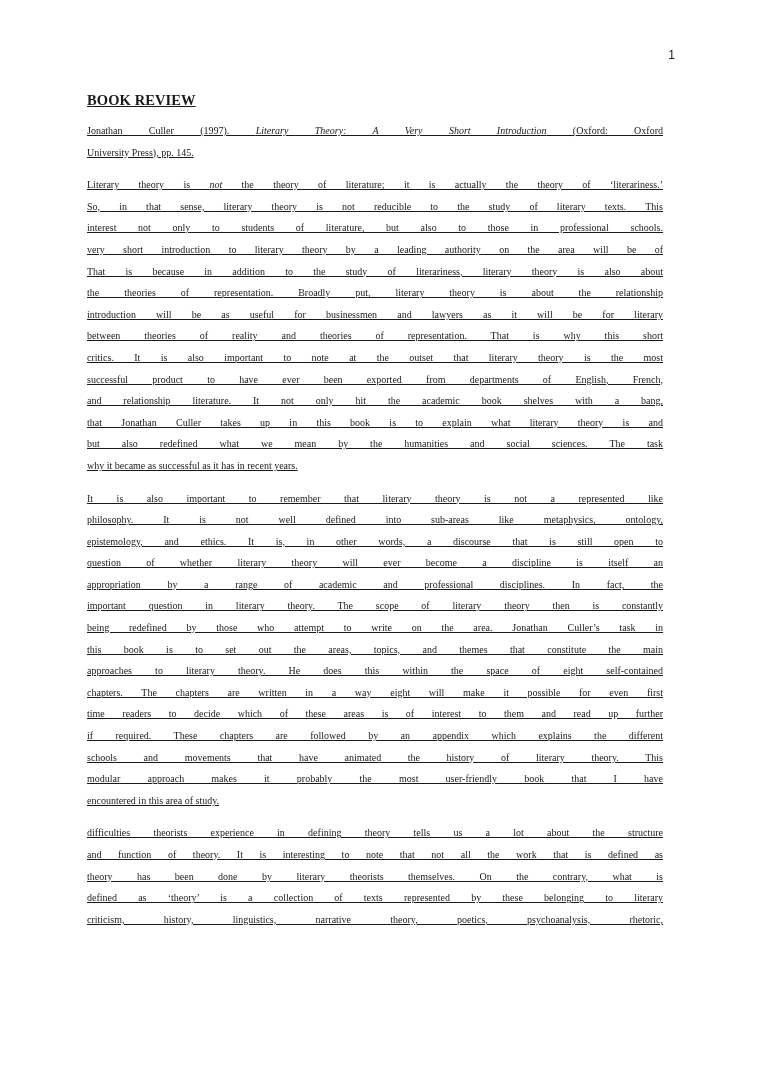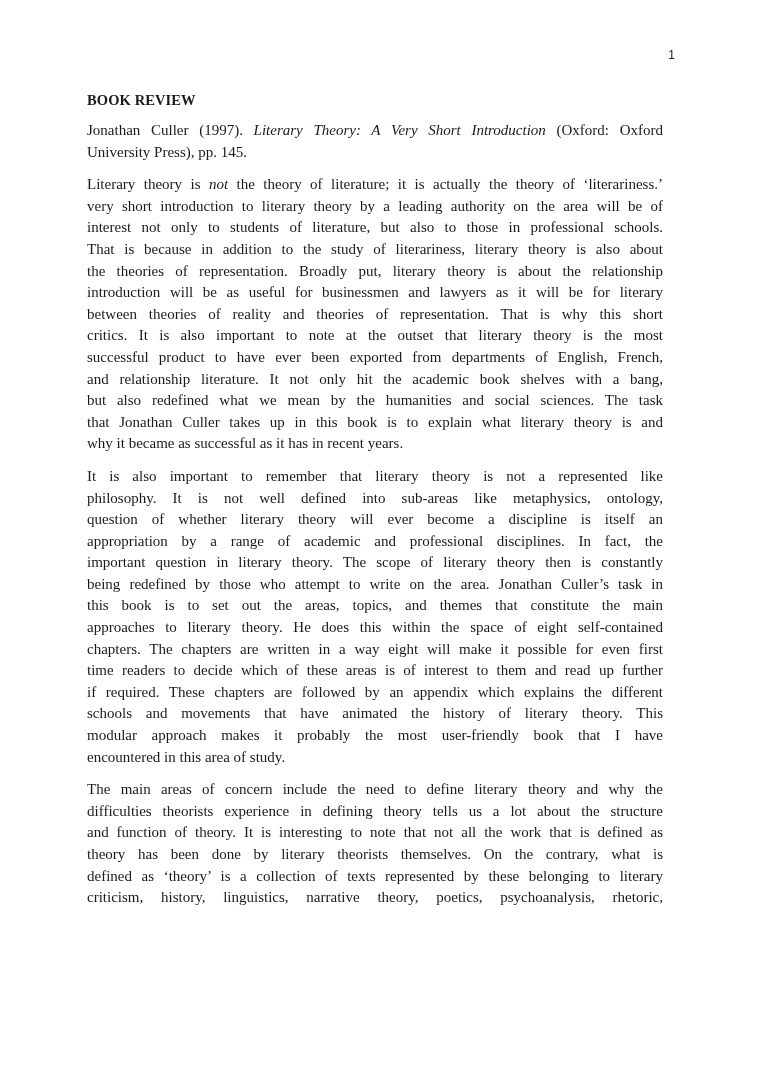--- a/index.html
+++ b/index.html
@@ -22,31 +22,32 @@
       width: 20px;
       text-align: right;
       font-family: "Liberation Sans", "DejaVu Sans", sans-serif;
       font-size: 12px;
     }
     .content {
       position: absolute;
       left: 87px;
       top: 90px;
       width: 588px;
+      text-decoration: underline;
     }
     .heading {
       font-weight: bold;
       font-size: 14.5px;
       line-height: 20px;
       margin: 0 0 10px 0;
       letter-spacing: 0.1px;
     }
     .para {
       margin: 0 12px 11px 0;
-      font-size: 15px;
+      font-size: 10px;
     }
     .line {
       display: block;
       height: 21.6px;
       line-height: 21.6px;
       white-space: nowrap;
       text-align: justify;
       text-align-last: justify;
       overflow: visible;
     }
@@ -66,51 +67,52 @@
   <div class="heading">BOOK REVIEW</div>
 
   <div class="para" id="citation">
       <span class="line"><span>Jonathan Culler (1997). </span><span class="seg-italic">Literary Theory: A Very Short Introduction</span><span> (Oxford: Oxford</span></span>
       <span class="line last"><span>University Press), pp. 145.</span></span>
     </div>
 
   <div id="paragraphs">
       <div class="para">
         <span class="line"><span>Literary theory is </span><span class="seg-italic">not</span><span> the theory of literature; it is actually the theory of ‘literariness.’</span></span>
+        <span class="line"><span>So, in that sense, literary theory is not reducible to the study of literary texts. This</span></span>
+        <span class="line"><span>interest not only to students of literature, but also to those in professional schools.</span></span>
         <span class="line"><span>very short introduction to literary theory by a leading authority on the area will be of</span></span>
-        <span class="line"><span>interest not only to students of literature, but also to those in professional schools.</span></span>
         <span class="line"><span>That is because in addition to the study of literariness, literary theory is also about</span></span>
         <span class="line"><span>the theories of representation. Broadly put, literary theory is about the relationship</span></span>
         <span class="line"><span>introduction will be as useful for businessmen and lawyers as it will be for literary</span></span>
         <span class="line"><span>between theories of reality and theories of representation. That is why this short</span></span>
         <span class="line"><span>critics. It is also important to note at the outset that literary theory is the most</span></span>
         <span class="line"><span>successful product to have ever been exported from departments of English, French,</span></span>
         <span class="line"><span>and relationship literature. It not only hit the academic book shelves with a bang,</span></span>
+        <span class="line"><span>that Jonathan Culler takes up in this book is to explain what literary theory is and</span></span>
         <span class="line"><span>but also redefined what we mean by the humanities and social sciences. The task</span></span>
-        <span class="line"><span>that Jonathan Culler takes up in this book is to explain what literary theory is and</span></span>
         <span class="line last"><span>why it became as successful as it has in recent years.</span></span>
       </div>
       <div class="para">
         <span class="line"><span>It is also important to remember that literary theory is not a represented like</span></span>
         <span class="line"><span>philosophy. It is not well defined into sub-areas like metaphysics, ontology,</span></span>
+        <span class="line"><span>epistemology, and ethics. It is, in other words, a discourse that is still open to</span></span>
         <span class="line"><span>question of whether literary theory will ever become a discipline is itself an</span></span>
         <span class="line"><span>appropriation by a range of academic and professional disciplines. In fact, the</span></span>
         <span class="line"><span>important question in literary theory. The scope of literary theory then is constantly</span></span>
         <span class="line"><span>being redefined by those who attempt to write on the area. Jonathan Culler’s task in</span></span>
         <span class="line"><span>this book is to set out the areas, topics, and themes that constitute the main</span></span>
         <span class="line"><span>approaches to literary theory. He does this within the space of eight self-contained</span></span>
         <span class="line"><span>chapters. The chapters are written in a way eight will make it possible for even first</span></span>
         <span class="line"><span>time readers to decide which of these areas is of interest to them and read up further</span></span>
         <span class="line"><span>if required. These chapters are followed by an appendix which explains the different</span></span>
         <span class="line"><span>schools and movements that have animated the history of literary theory. This</span></span>
         <span class="line"><span>modular approach makes it probably the most user-friendly book that I have</span></span>
         <span class="line last"><span>encountered in this area of study.</span></span>
       </div>
       <div class="para">
-        <span class="line"><span>The main areas of concern include the need to define literary theory and why the</span></span>
         <span class="line"><span>difficulties theorists experience in defining theory tells us a lot about the structure</span></span>
         <span class="line"><span>and function of theory. It is interesting to note that not all the work that is defined as</span></span>
         <span class="line"><span>theory has been done by literary theorists themselves. On the contrary, what is</span></span>
         <span class="line"><span>defined as ‘theory’ is a collection of texts represented by these belonging to literary</span></span>
         <span class="line"><span>criticism, history, linguistics, narrative theory, poetics, psychoanalysis, rhetoric,</span></span>
       </div>
     </div>
 </div>
 
 </body></html>

